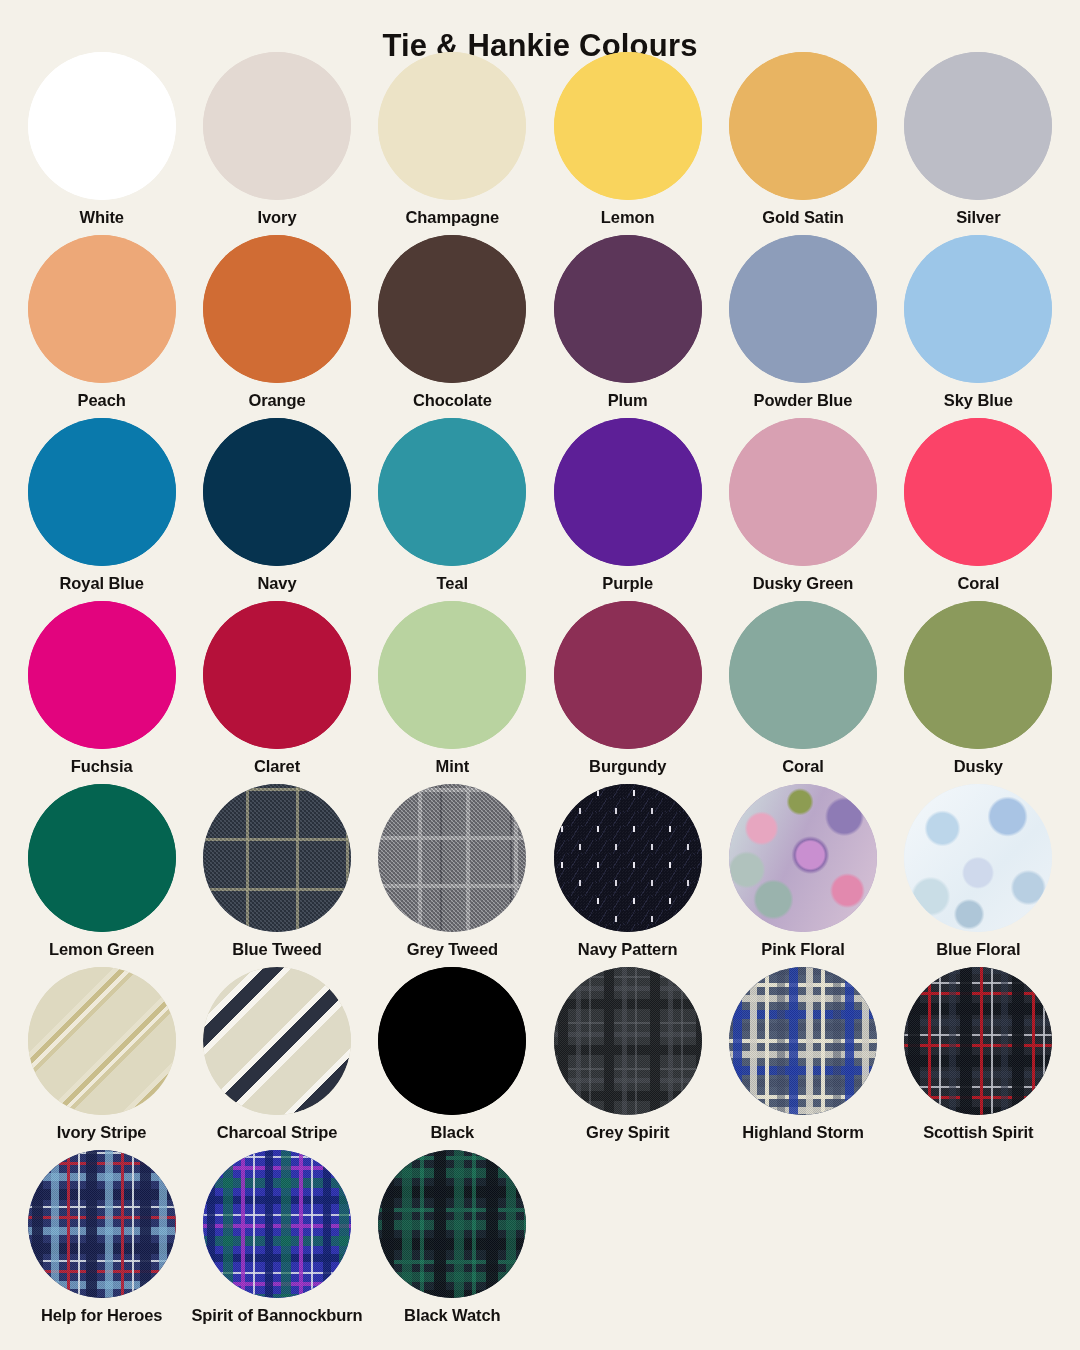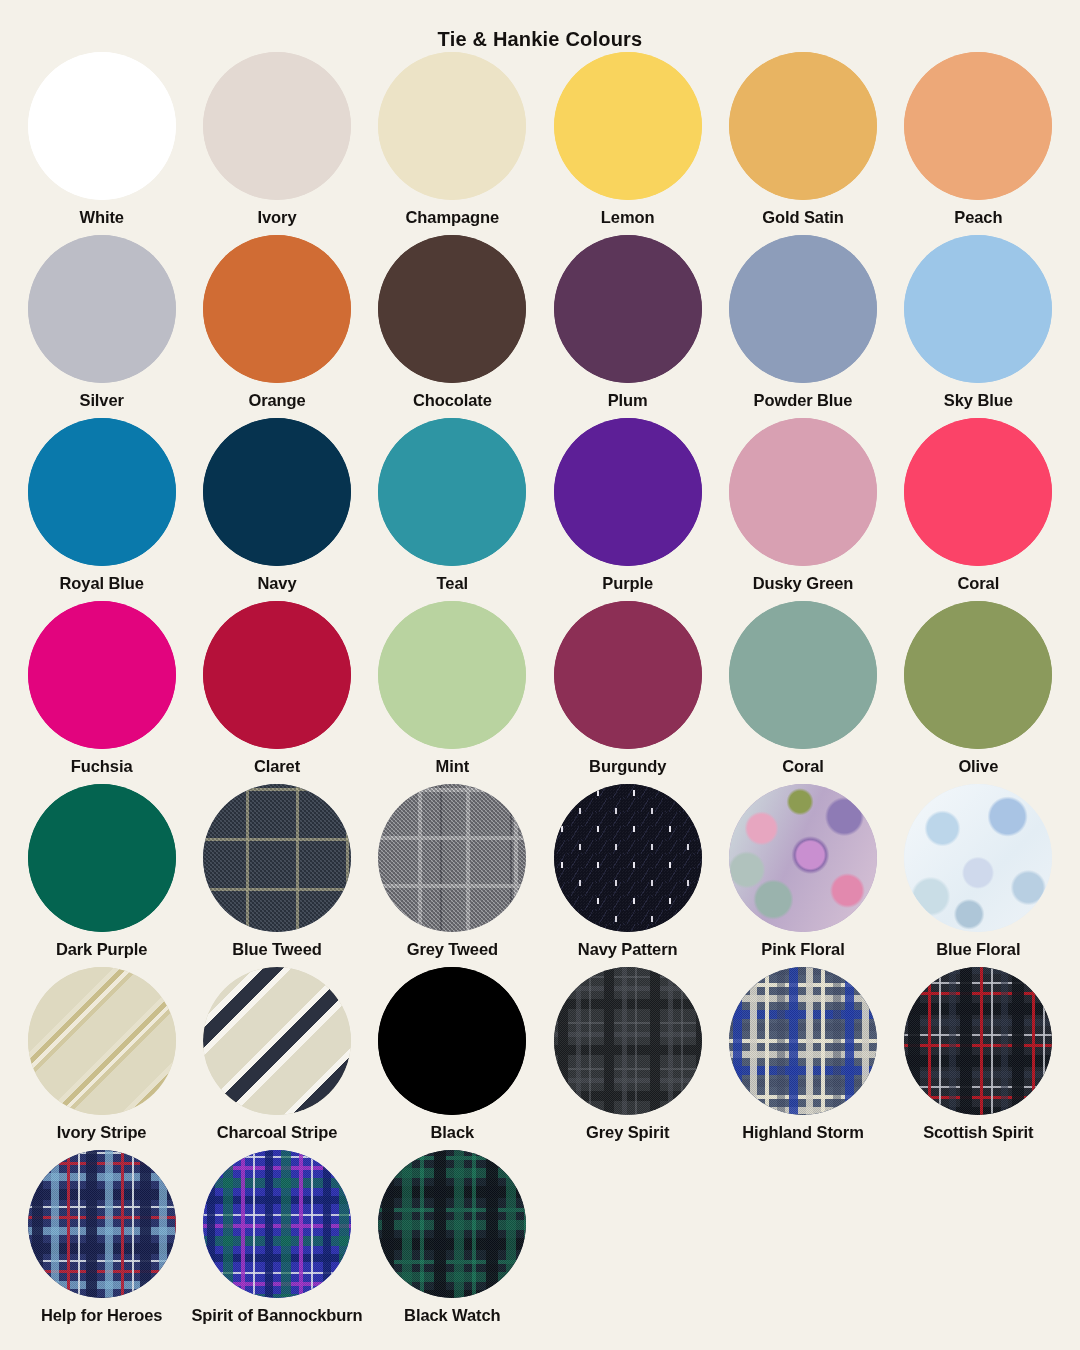--- a/index.html
+++ b/index.html
@@ -20,25 +20,25 @@
   #board {
     width: 1080px;
     height: 1350px;
     position: relative;
     background: #f4f1e9;
     padding: 0;
   }
 
   .page-title {
     text-align: center;
-    font-size: 20px;
+    font-size: 31px;
     font-weight: bold;
     letter-spacing: 0.2px;
     color: #14110f;
-    padding-top: 23px;
+    padding-top: 29px;
     height: 46px;
     line-height: 33px;
     font-family: "Liberation Sans", sans-serif;
   }
 
   .grid {
     display: grid;
     grid-template-columns: repeat(6, 1fr);
     grid-template-rows: repeat(7, 183px);
     width: 1080px;
@@ -118,32 +118,32 @@
         </div>
         <div class="cell-label">Lemon</div>
       </div>
       <div class="cell">
         <div class="swatch" style="background-color: rgb(232, 180, 98);">
           <div class="tex" style="background-color: rgb(232, 180, 98); background-image: none;"></div>
         </div>
         <div class="cell-label">Gold Satin</div>
       </div>
       <div class="cell">
+        <div class="swatch" style="background-color: rgb(188, 189, 198);">
+          <div class="tex" style="background-color: rgb(188, 189, 198); background-image: none;"></div>
+        </div>
+        <div class="cell-label">Silver</div>
+      </div>
+      <div class="cell">
         <div class="swatch" style="background-color: rgb(237, 168, 120);">
           <div class="tex" style="background-color: rgb(237, 168, 120); background-image: none;"></div>
         </div>
         <div class="cell-label">Peach</div>
       </div>
       <div class="cell">
-        <div class="swatch" style="background-color: rgb(188, 189, 198);">
-          <div class="tex" style="background-color: rgb(188, 189, 198); background-image: none;"></div>
-        </div>
-        <div class="cell-label">Silver</div>
-      </div>
-      <div class="cell">
         <div class="swatch" style="background-color: rgb(208, 108, 52);">
           <div class="tex" style="background-color: rgb(208, 108, 52); background-image: none;"></div>
         </div>
         <div class="cell-label">Orange</div>
       </div>
       <div class="cell">
         <div class="swatch" style="background-color: rgb(79, 58, 52);">
           <div class="tex" style="background-color: rgb(79, 58, 52); background-image: none;"></div>
         </div>
         <div class="cell-label">Chocolate</div>
@@ -229,27 +229,27 @@
       <div class="cell">
         <div class="swatch" style="background-color: rgb(135, 169, 158);">
           <div class="tex" style="background-color: rgb(135, 169, 158); background-image: none;"></div>
         </div>
         <div class="cell-label">Coral</div>
       </div>
       <div class="cell">
         <div class="swatch" style="background-color: rgb(139, 154, 92);">
           <div class="tex" style="background-color: rgb(139, 154, 92); background-image: none;"></div>
         </div>
-        <div class="cell-label">Olive</div>
+        <div class="cell-label">Dusky</div>
       </div>
       <div class="cell">
         <div class="swatch" style="background-color: rgb(4, 100, 80);">
           <div class="tex" style="background-color: rgb(4, 100, 80); background-image: none;"></div>
         </div>
-        <div class="cell-label">Dark Purple</div>
+        <div class="cell-label">Lemon Green</div>
       </div>
       <div class="cell">
         <div class="swatch" style="background-color: rgb(69, 79, 94);">
           <div class="tex" style="background-color: rgb(63, 74, 92); background-image: repeating-linear-gradient(45deg, rgba(255, 255, 255, 0.1) 0px, rgba(255, 255, 255, 0.1) 1px, rgba(0, 0, 0, 0.22) 1px, rgba(0, 0, 0, 0.22) 3px), repeating-linear-gradient(-45deg, rgba(255, 255, 255, 0.08) 0px, rgba(255, 255, 255, 0.08) 1px, rgba(0, 0, 0, 0.18) 1px, rgba(0, 0, 0, 0.18) 3px), repeating-linear-gradient(90deg, transparent 0px, transparent 43px, rgba(214, 210, 170, 0.75) 43px, rgba(214, 210, 170, 0.75) 46px, transparent 46px, transparent 50px), repeating-linear-gradient(0deg, transparent 0px, transparent 43px, rgba(214, 210, 170, 0.75) 43px, rgba(214, 210, 170, 0.75) 46px, transparent 46px, transparent 50px); background-size: 4px 4px, 4px 4px, 50px 50px, 50px 50px;"></div>
         </div>
         <div class="cell-label">Blue Tweed</div>
       </div>
       <div class="cell">
         <div class="swatch" style="background-color: rgb(139, 139, 144);">
           <div class="tex" style="background-color: rgb(142, 143, 148); background-image: repeating-linear-gradient(45deg, rgba(255, 255, 255, 0.3) 0px, rgba(255, 255, 255, 0.3) 1px, rgba(60, 60, 66, 0.38) 1px, rgba(60, 60, 66, 0.38) 3px), repeating-linear-gradient(-45deg, rgba(255, 255, 255, 0.18) 0px, rgba(255, 255, 255, 0.18) 1px, rgba(60, 60, 66, 0.28) 1px, rgba(60, 60, 66, 0.28) 3px), repeating-linear-gradient(90deg, transparent 0px, transparent 40px, rgba(235, 235, 235, 0.85) 40px, rgba(235, 235, 235, 0.85) 44px, transparent 44px, transparent 48px), repeating-linear-gradient(0deg, transparent 0px, transparent 40px, rgba(235, 235, 235, 0.85) 40px, rgba(235, 235, 235, 0.85) 44px, transparent 44px, transparent 48px), repeating-linear-gradient(90deg, transparent 0px, transparent 62px, rgba(40, 42, 52, 0.55) 62px, rgba(40, 42, 52, 0.55) 64px, transparent 64px, transparent 70px); background-size: 4px 4px, 4px 4px, 48px 48px, 48px 48px, 70px 70px;"></div>

